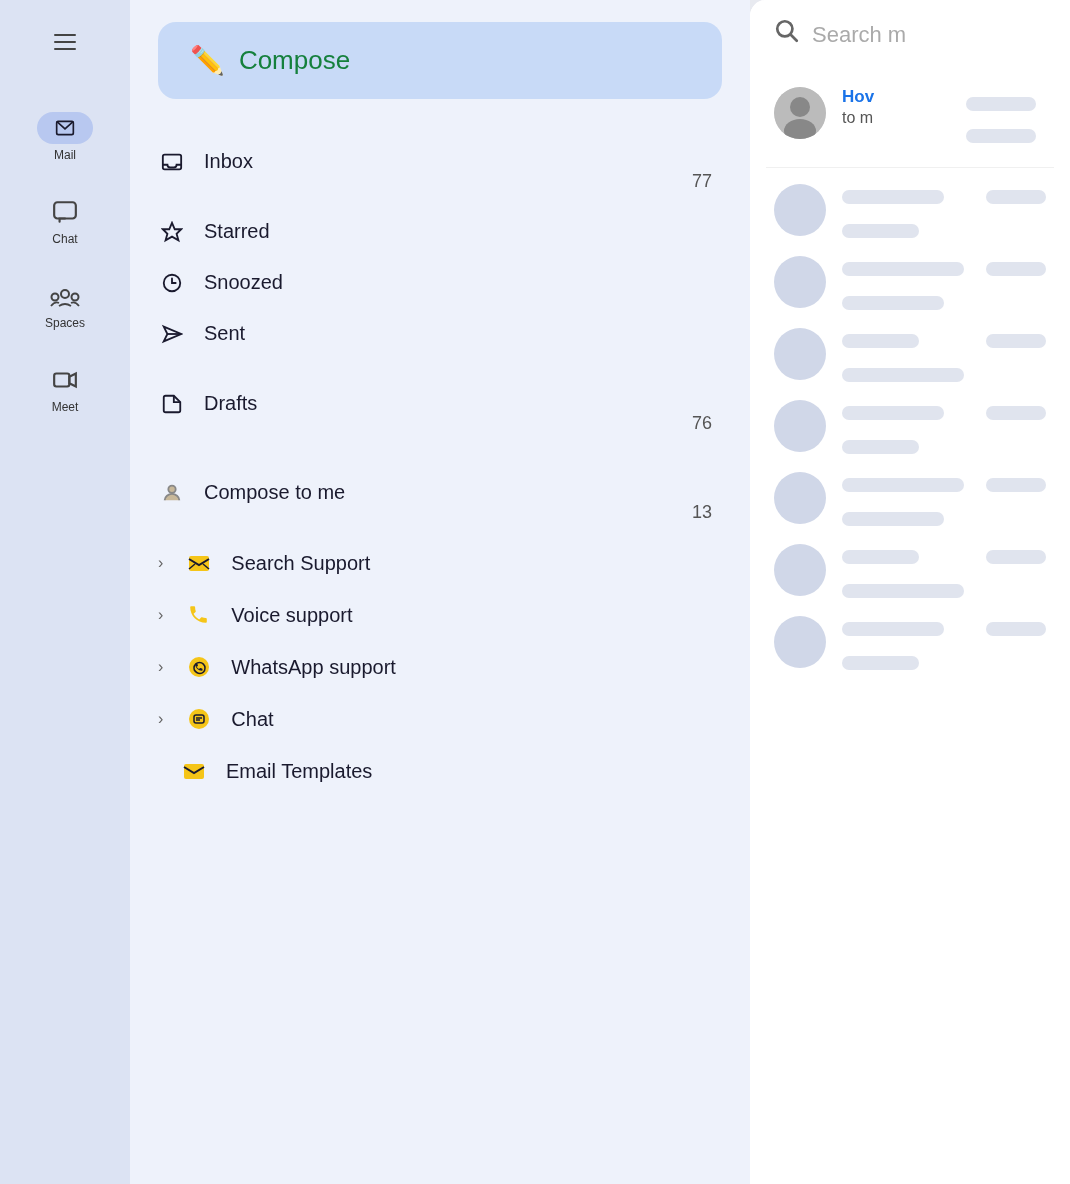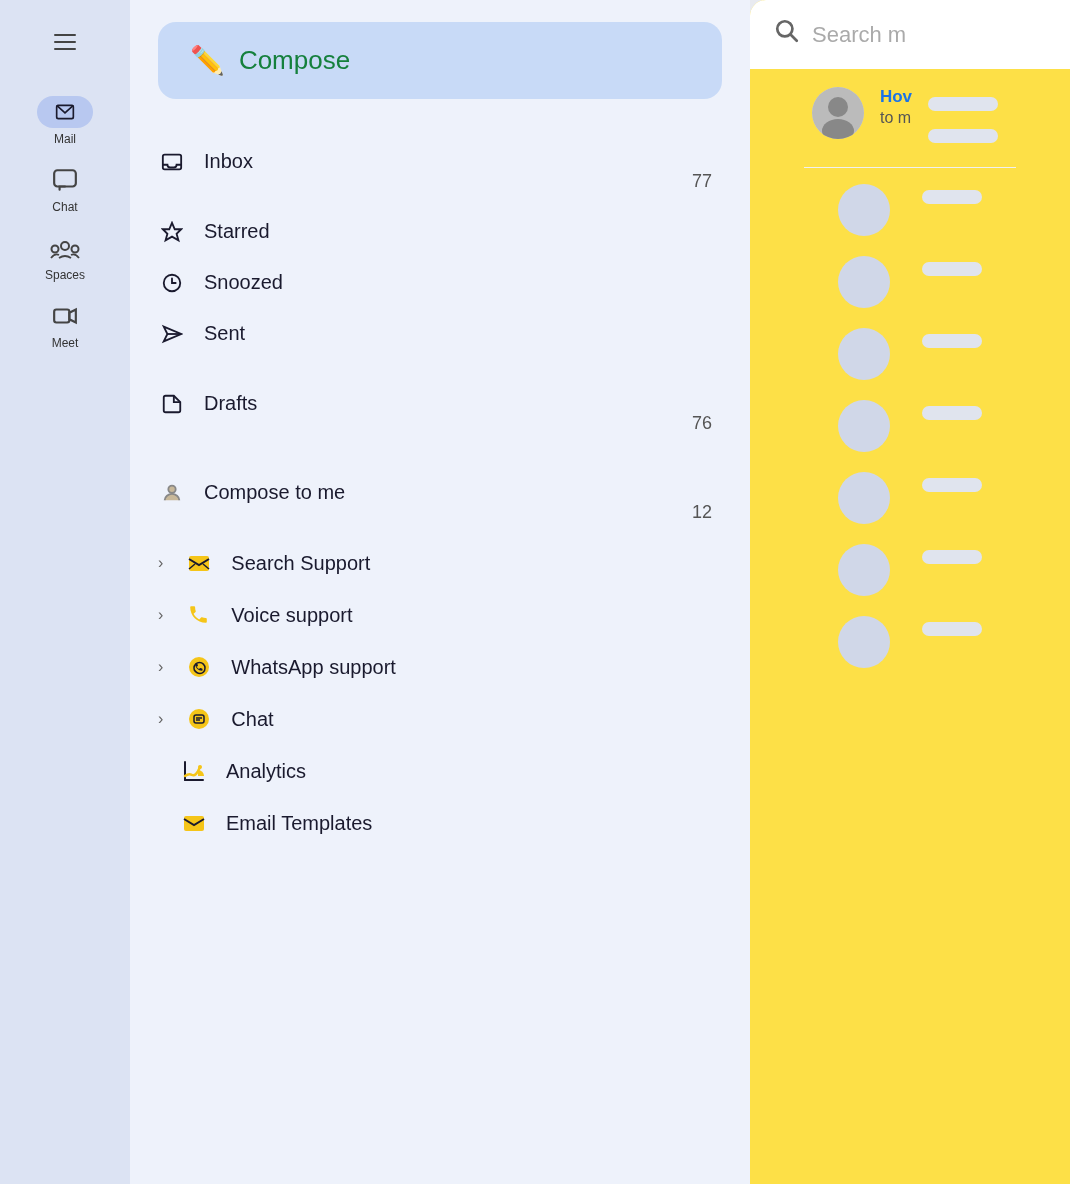--- a/index.html
+++ b/index.html
@@ -14,21 +14,21 @@
 
     
     .nav-rail {
       width: 130px;
       min-width: 130px;
       background: #dce3f3;
       display: flex;
       flex-direction: column;
       align-items: center;
       padding-top: 18px;
-      gap: 0;
+      gap: 16px;
     }
 
     .hamburger-btn {
       width: 48px;
       height: 48px;
       display: flex;
       flex-direction: column;
       justify-content: center;
       align-items: center;
       gap: 5px;
@@ -141,21 +141,21 @@
     }
     .sidebar-item .chevron {
       font-size: 16px;
       color: #666;
       margin-right: 4px;
     }
 
     
     .main-content {
       flex: 1;
-      background: #fde047;
+      background: #ffffff;
       display: flex;
       flex-direction: column;
       border-radius: 16px 0 0 0;
       overflow: hidden;
     }
 
     
     .search-bar {
       display: flex;
       align-items: center;
@@ -173,21 +173,20 @@
       color: #aaa;
     }
 
     
     .email-list {
       flex: 1;
       padding: 0 16px;
       display: flex;
       flex-direction: column;
       gap: 0;
-      align-items: center;
     }
 
     .email-preview {
       display: flex;
       align-items: flex-start;
       padding: 18px 8px;
       border-bottom: 1px solid #f0f0f0;
       gap: 16px;
     }
 
@@ -348,21 +347,21 @@
   </div>
 
   <div class="sidebar-item">
     <span class="item-icon">
       <svg width="22" height="22" viewBox="0 0 24 24" fill="none">
         <circle cx="12" cy="8" r="4" stroke="#888" stroke-width="2" fill="#c8b89a"></circle>
         <path d="M4 20 C4 16 8 13 12 13 C16 13 20 16 20 20" stroke="#888" stroke-width="2" fill="#c8b89a"></path>
       </svg>
     </span>
     <span class="item-label">Compose to me</span>
-    <span class="item-count">12</span>
+    <span class="item-count">13</span>
   </div>
 
   <div class="sidebar-item">
     <span class="chevron">›</span>
     <span class="item-icon">
       <svg width="24" height="24" viewBox="0 0 24 24" fill="none">
         <rect x="2" y="5" width="20" height="15" rx="2" fill="#f5c518" stroke="#f5c518" stroke-width="0"></rect>
         <path d="M2 8 L12 14 L22 8" stroke="#1a1a2e" stroke-width="2" fill="none"></path>
         <path d="M2 18 L8 13" stroke="#1a1a2e" stroke-width="1.5" fill="none"></path>
         <path d="M22 18 L16 13" stroke="#1a1a2e" stroke-width="1.5" fill="none"></path>
@@ -399,34 +398,20 @@
       <svg width="24" height="24" viewBox="0 0 24 24" fill="none">
         <circle cx="12" cy="12" r="10" fill="#f5c518"></circle>
         <rect x="7" y="8" width="10" height="8" rx="2" stroke="#1a1a2e" stroke-width="1.5" fill="none"></rect>
         <line x1="9" y1="11" x2="15" y2="11" stroke="#1a1a2e" stroke-width="1.5"></line>
         <line x1="9" y1="13" x2="13" y2="13" stroke="#1a1a2e" stroke-width="1.5"></line>
       </svg>
     </span>
     <span class="item-label">Chat</span>
   </div>
 
-  <div class="sidebar-item">
-    <span class="item-icon" style="margin-left: 22px;">
-      <svg width="24" height="24" viewBox="0 0 24 24" fill="none">
-        <path d="M3 21 L3 3" stroke="#1a1a2e" stroke-width="2" stroke-linecap="round"></path>
-        <path d="M3 21 L21 21" stroke="#1a1a2e" stroke-width="2" stroke-linecap="round"></path>
-        <path d="M3 17 Q7 14 10 16 Q14 18 18 8" stroke="#f5c518" stroke-width="2.5" fill="none" stroke-linecap="round"></path>
-        <path d="M18 8 L21 21" stroke="none"></path>
-        <circle cx="18" cy="8" r="2" fill="#f5c518"></circle>
-
-        <path d="M18 12 A6 6 0 0 1 24 18 L18 18 Z" fill="#f5c518" transform="translate(-2,-1)"></path>
-      </svg>
-    </span>
-    <span class="item-label">Analytics</span>
-  </div>
 
   <div class="sidebar-item">
     <span class="item-icon" style="margin-left: 22px;">
       <svg width="24" height="24" viewBox="0 0 24 24" fill="none">
         <rect x="2" y="5" width="20" height="15" rx="2" fill="#f5c518"></rect>
         <path d="M2 8 L12 14 L22 8" stroke="#1a1a2e" stroke-width="2" fill="none"></path>
       </svg>
     </span>
     <span class="item-label">Email Templates</span>
   </div>

